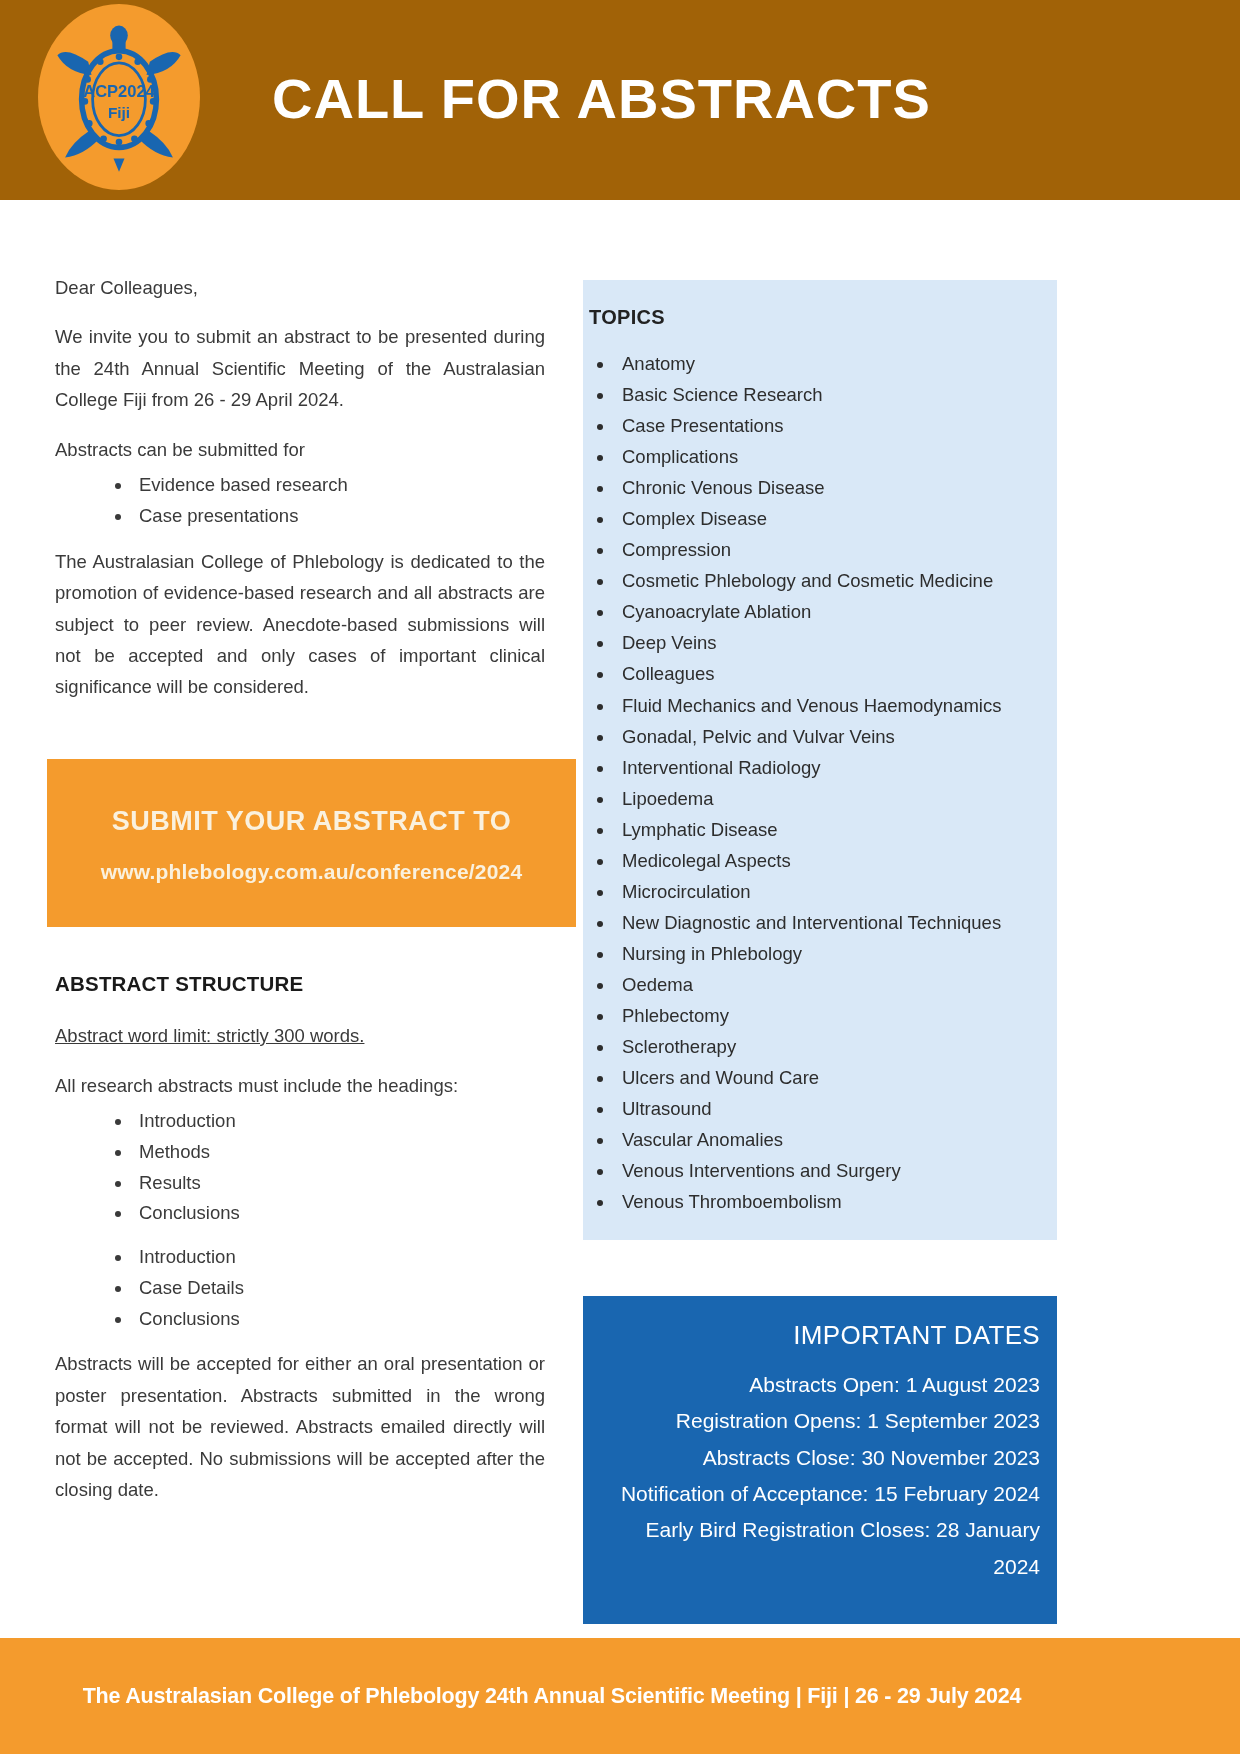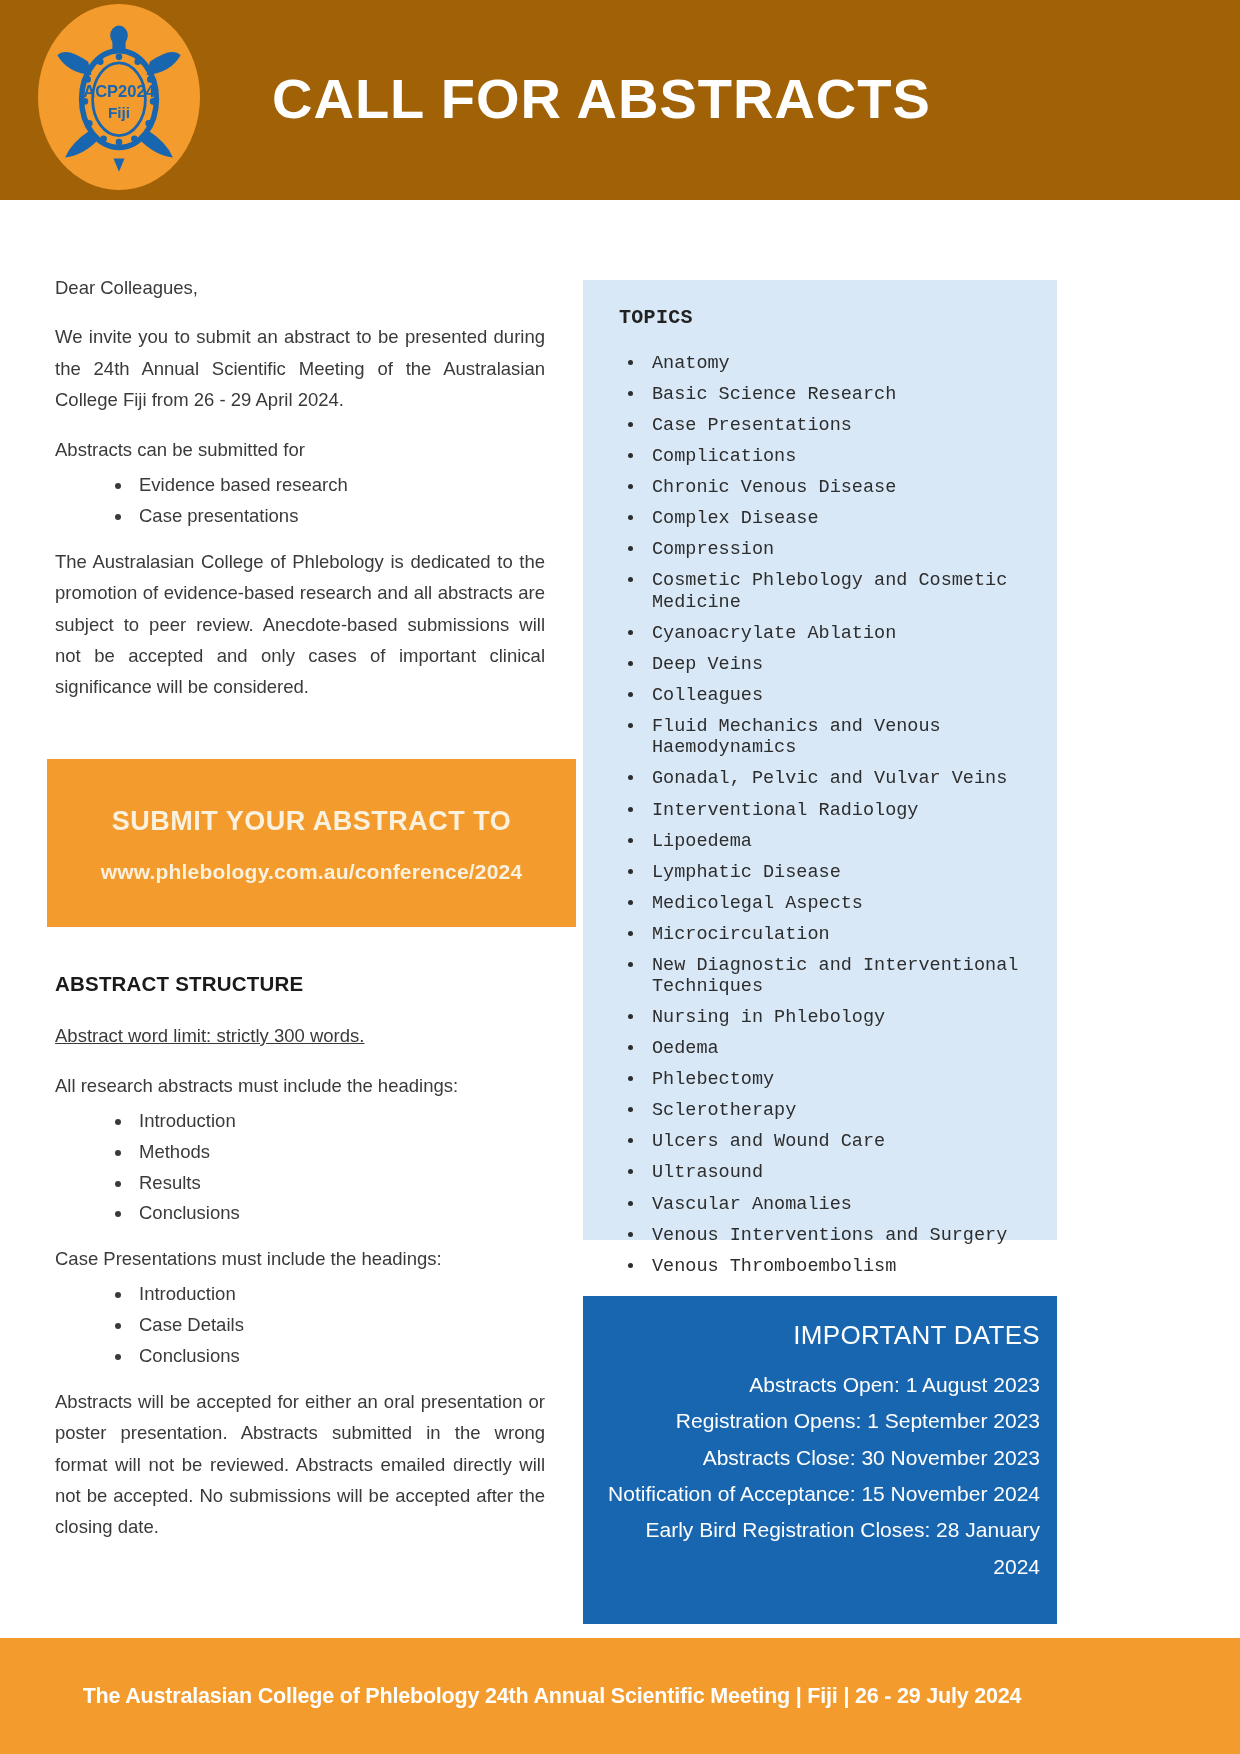--- a/index.html
+++ b/index.html
@@ -41,21 +41,21 @@
 
   .section-heading {
     margin:16px 0 18px; font-size:20.5px; font-weight:bold; color:#1a1a1a;
     letter-spacing:0.2px; text-align:left;
   }
   .word-limit { text-decoration:underline; }
 
   
   .topics-box {
     position:absolute; left:583px; top:280px; width:474px; height:960px;
-    background:#D9E8F7; padding:26px 20px 0 36px;font-family:Liberation Mono, monospace;
+    background:#D9E8F7; padding:26px 20px 0 6px;
   }
   .topics-title { font-size:20px; font-weight:bold; color:#222; letter-spacing:0.3px; margin:0 0 24px; }
   .topics-list { list-style:disc; margin:0; padding-left:26px; font-size:18.5px; color:#2d2d2d; }
   .topics-list li { line-height:1.16; margin-bottom:9.6px; padding-left:7px; }
 
   
   .dates-box {
     position:absolute; left:583px; top:1296px; width:474px; height:328px;
     background:#1966B0; color:#ffffff; text-align:right; padding:24px 17px 0 14px;
   }
@@ -128,21 +128,20 @@
     <h2 class="section-heading">ABSTRACT STRUCTURE</h2>
     <p class="no-just"><span class="word-limit">Abstract word limit: strictly 300 words.</span></p>
     <p class="no-just" style="margin-bottom:6px;">All research abstracts must include the headings:</p>
     <ul class="bullets">
 
     <li>Introduction</li>
         <li>Methods</li>
         <li>Results</li>
         <li>Conclusions</li>
       </ul>
-    <p class="no-just" style="margin-bottom:6px;">Case Presentations must include the headings:</p>
     <ul class="bullets">
 
     <li>Introduction</li>
         <li>Case Details</li>
         <li>Conclusions</li>
       </ul>
     <p>Abstracts will be accepted for either an oral presentation or poster presentation. Abstracts submitted in the wrong format will not be reviewed. Abstracts emailed directly will not be accepted. No submissions will be accepted after the closing date.</p>
   </div>
 
   <div class="topics-box">
@@ -180,21 +179,21 @@
       </ul>
   </div>
 
   <div class="dates-box">
     <h2 class="dates-title">IMPORTANT DATES</h2>
     <div>
 
     <div class="date-line">Abstracts Open: 1 August 2023</div>
         <div class="date-line">Registration Opens: 1 September 2023</div>
         <div class="date-line">Abstracts Close: 30 November 2023</div>
-        <div class="date-line">Notification of Acceptance: 15 November 2024</div>
+        <div class="date-line">Notification of Acceptance: 15 February 2024</div>
         <div class="date-line">Early Bird Registration Closes: 28 January 2024</div>
       </div>
   </div>
 
   <div class="footer">
     <div class="footer-inner">The Australasian College of Phlebology 24th Annual Scientific Meeting | Fiji | 26 - 29 July 2024</div>
   </div>
 
 </div>
 

